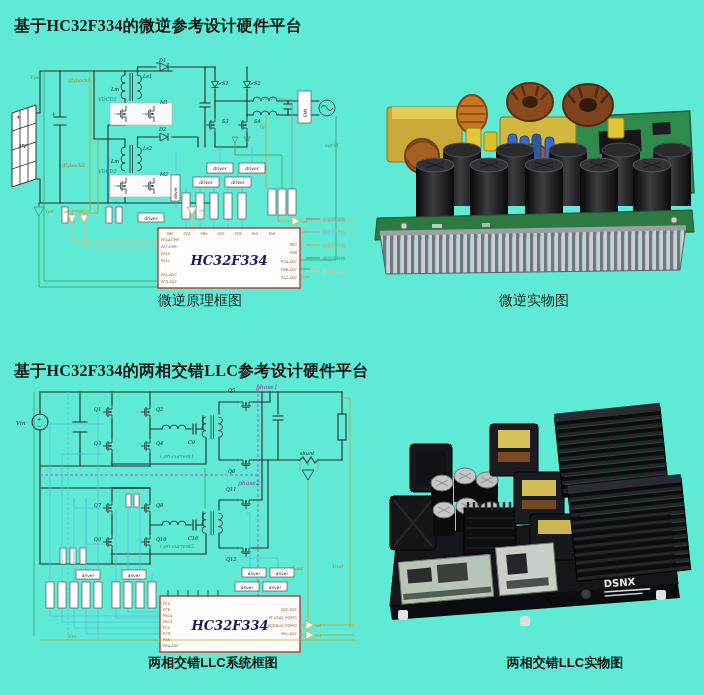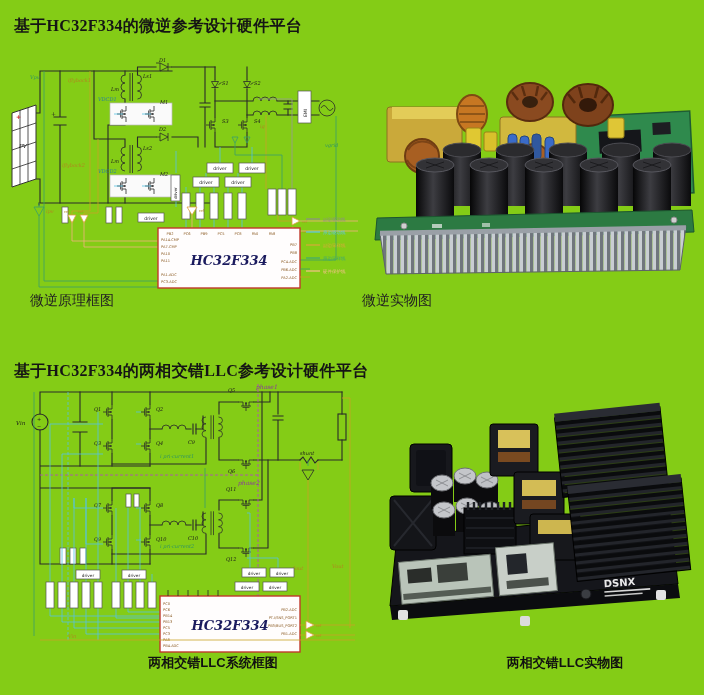--- a/index.html
+++ b/index.html
@@ -1,22 +1,22 @@
 <!DOCTYPE html>
 <html><head>
 <meta charset="utf-8">
 <style>
   *{margin:0;padding:0;box-sizing:border-box}
   html,body{background:#fff}
-  #page{position:relative;width:704px;height:695px;background:#84cc16;overflow:hidden;
+  #page{position:relative;width:704px;height:695px;background:#5eead4;overflow:hidden;
         font-family:"Liberation Serif",serif;color:#111}
   .abs{position:absolute}
   .sec-title{font-weight:bold;font-size:16px;letter-spacing:.3px;color:#151515;
              font-family:"Liberation Serif",serif}
-  .cap-serif{font-size:14px;color:#222;text-align:left;font-family:"Liberation Serif",serif}
+  .cap-serif{font-size:14px;color:#222;text-align:center;font-family:"Liberation Serif",serif}
   .cap-bold{font-size:13px;font-weight:bold;text-align:center;color:#111;
             font-family:"Liberation Sans",sans-serif}
   svg{display:block}
   
   .w{stroke:#2a2a2a;stroke-width:1.1;fill:none;stroke-linecap:square}
   .w2{stroke:#2a2a2a;stroke-width:.8;fill:none}
   .cy{stroke:#56c3e2;stroke-width:.8;fill:none}
   .gy{stroke:#9a9a9a;stroke-width:.8;fill:none}
   .ol{stroke:#c9a227;stroke-width:.8;fill:none}
   .gn{stroke:#3aa06a;stroke-width:.8;fill:none}

